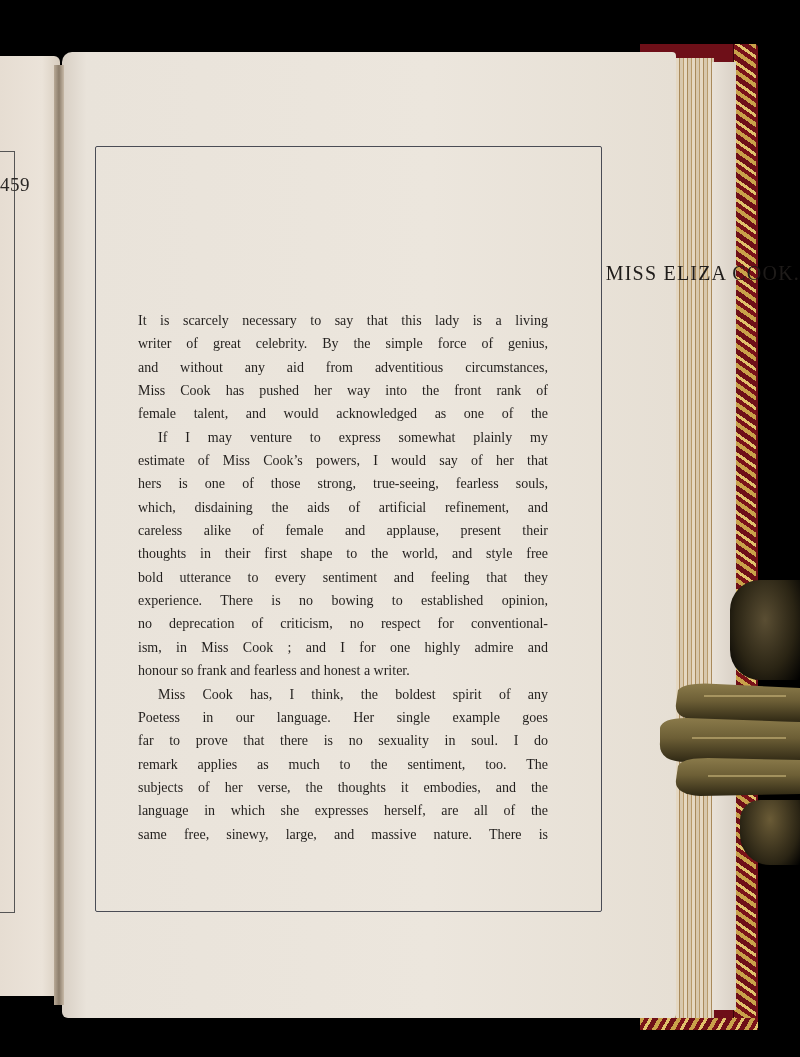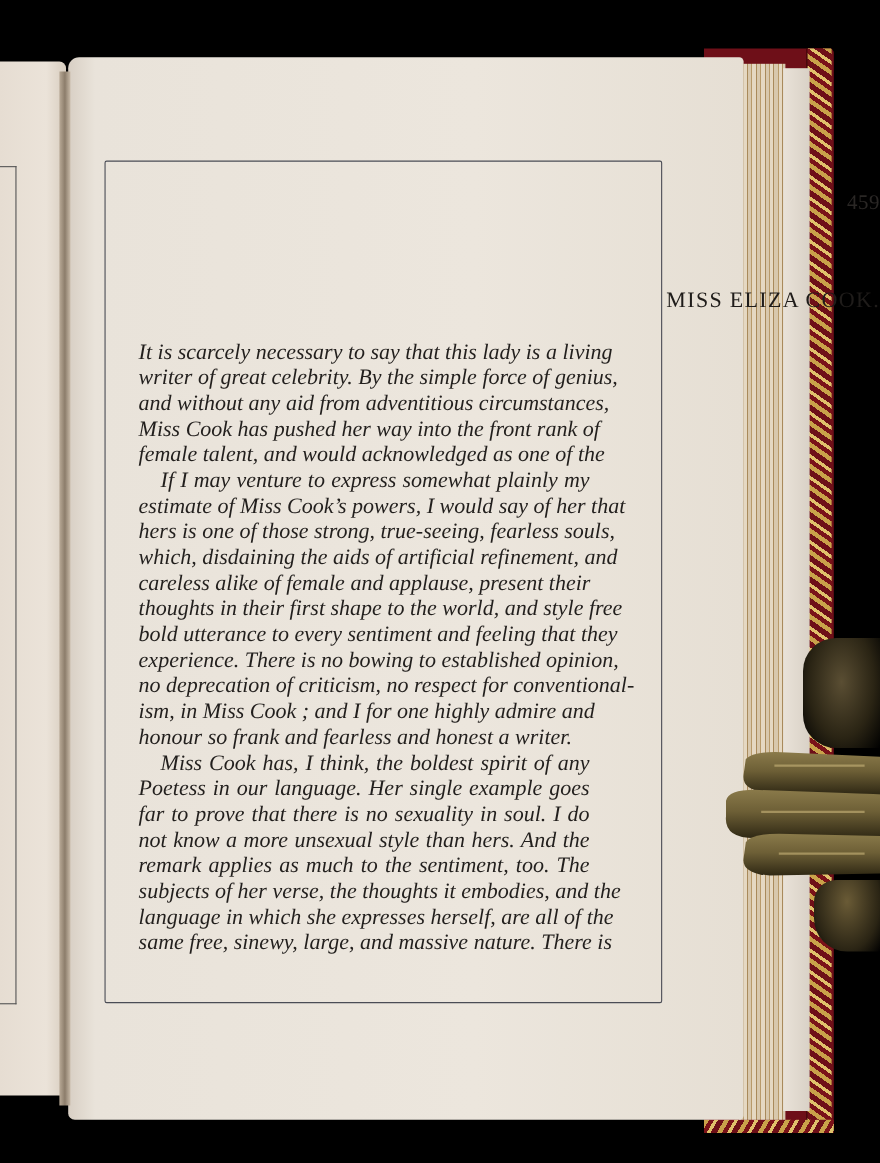--- a/index.html
+++ b/index.html
@@ -46,30 +46,30 @@
     position:absolute; left:62px; top:52px; width:614px; height:966px;
     background:linear-gradient(90deg,#d8cfc4 0%,#e9e3da 4%,#ece6dd 60%,#e6dfd4 100%);
     border-radius:10px 4px 4px 6px;
   }
   .text-frame {
     position:absolute; left:95px; top:146px; width:505px; height:764px;
     border:1px solid #4a4c55;
     border-radius:2px;
   }
   .page-number {
-    position:absolute; left:0; right:0; top:174px; text-align:right;
+    position:absolute; left:0; right:0; top:174px; text-align:left;
     font-size:19px; color:#2a2725; letter-spacing:0.5px;
   }
   .chapter-title {
     position:absolute; left:0; right:0; top:262px; text-align:right;
     font-size:20px; color:#1f1c1a; letter-spacing:1.2px;
   }
   .body-text {
-    position:absolute; left:126px; top:309px; width:410px;
-    font-size:20px; line-height:23.35px; color:#221f1d;font-style:italic;
+    position:absolute; left:138px; top:309px; width:410px;
+    font-size:14px; line-height:23.35px; color:#221f1d;
   }
   .line { display:block; text-align:justify; text-align-last:justify; white-space:nowrap; }
   .line.last { text-align-last:left; }
   .line.indent { padding-left:20px; }
   .clasp {
     position:absolute; left:656px; top:682px; width:144px; height:116px;
   }
   .clasp-upper {
     position:absolute; left:730px; top:580px; width:70px; height:100px;
     background:radial-gradient(ellipse at 50% 40%,#5a4e33 0%,#2a2414 60%,#000 100%);
@@ -120,21 +120,20 @@
       <span class="line">bold utterance to every sentiment and feeling that they</span>
       <span class="line">experience.  There is no bowing to established opinion,</span>
       <span class="line">no deprecation of criticism, no respect for conventional-</span>
       <span class="line">ism, in Miss Cook ; and I for one highly admire and</span>
       <span class="line last">honour so frank and fearless and honest a writer.</span>
     </div>
     <div>
       <span class="line indent">Miss Cook has, I think, the boldest spirit of any</span>
       <span class="line">Poetess in our language.  Her single example goes</span>
       <span class="line">far to prove that there is no sexuality in soul.  I do</span>
-      <span class="line">not know a more unsexual style than hers.  And the</span>
       <span class="line">remark applies as much to the sentiment, too.  The</span>
       <span class="line">subjects of her verse, the thoughts it embodies, and the</span>
       <span class="line">language in which she expresses herself, are all of the</span>
       <span class="line">same free, sinewy, large, and massive nature.  There is</span>
     </div>
   </div>
 
   <div class="clasp-upper"></div>
   <div class="clasp-lower"></div>
   <svg class="clasp" viewBox="0 0 144 116" width="144" height="116">

